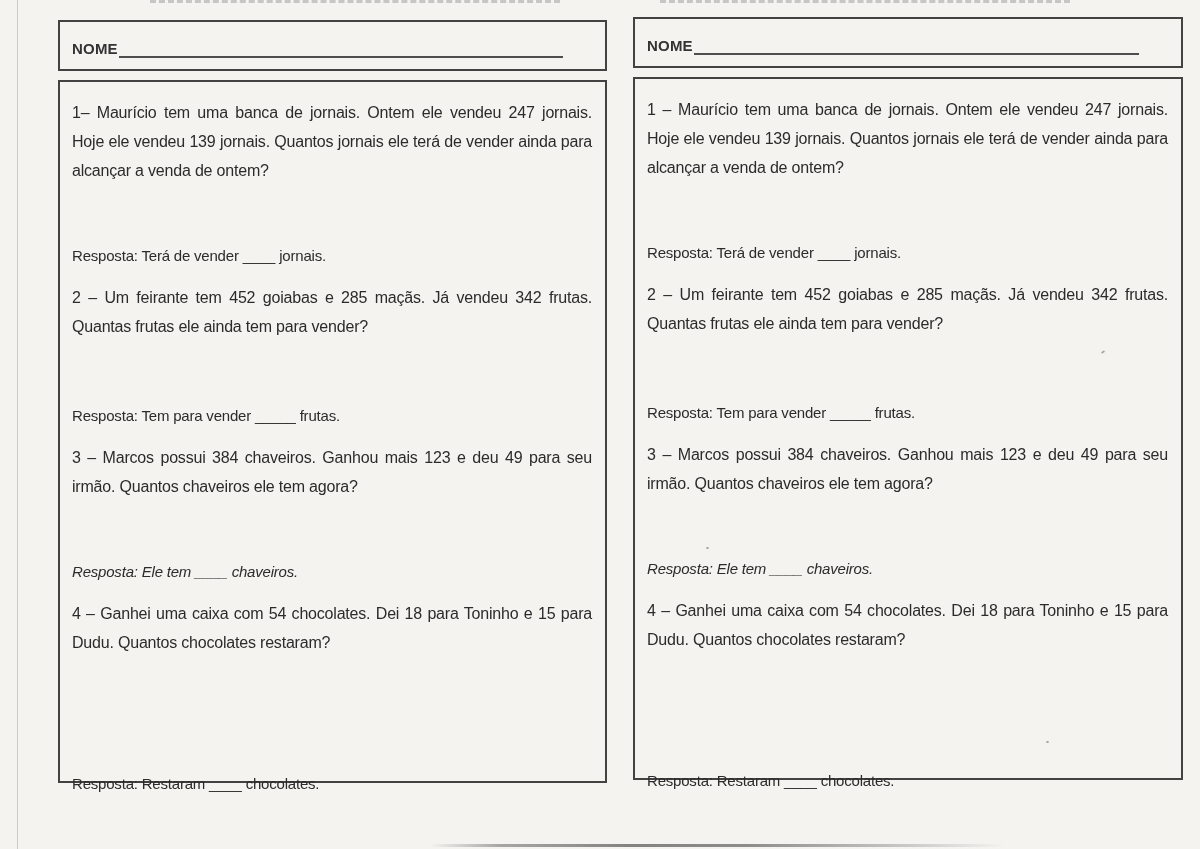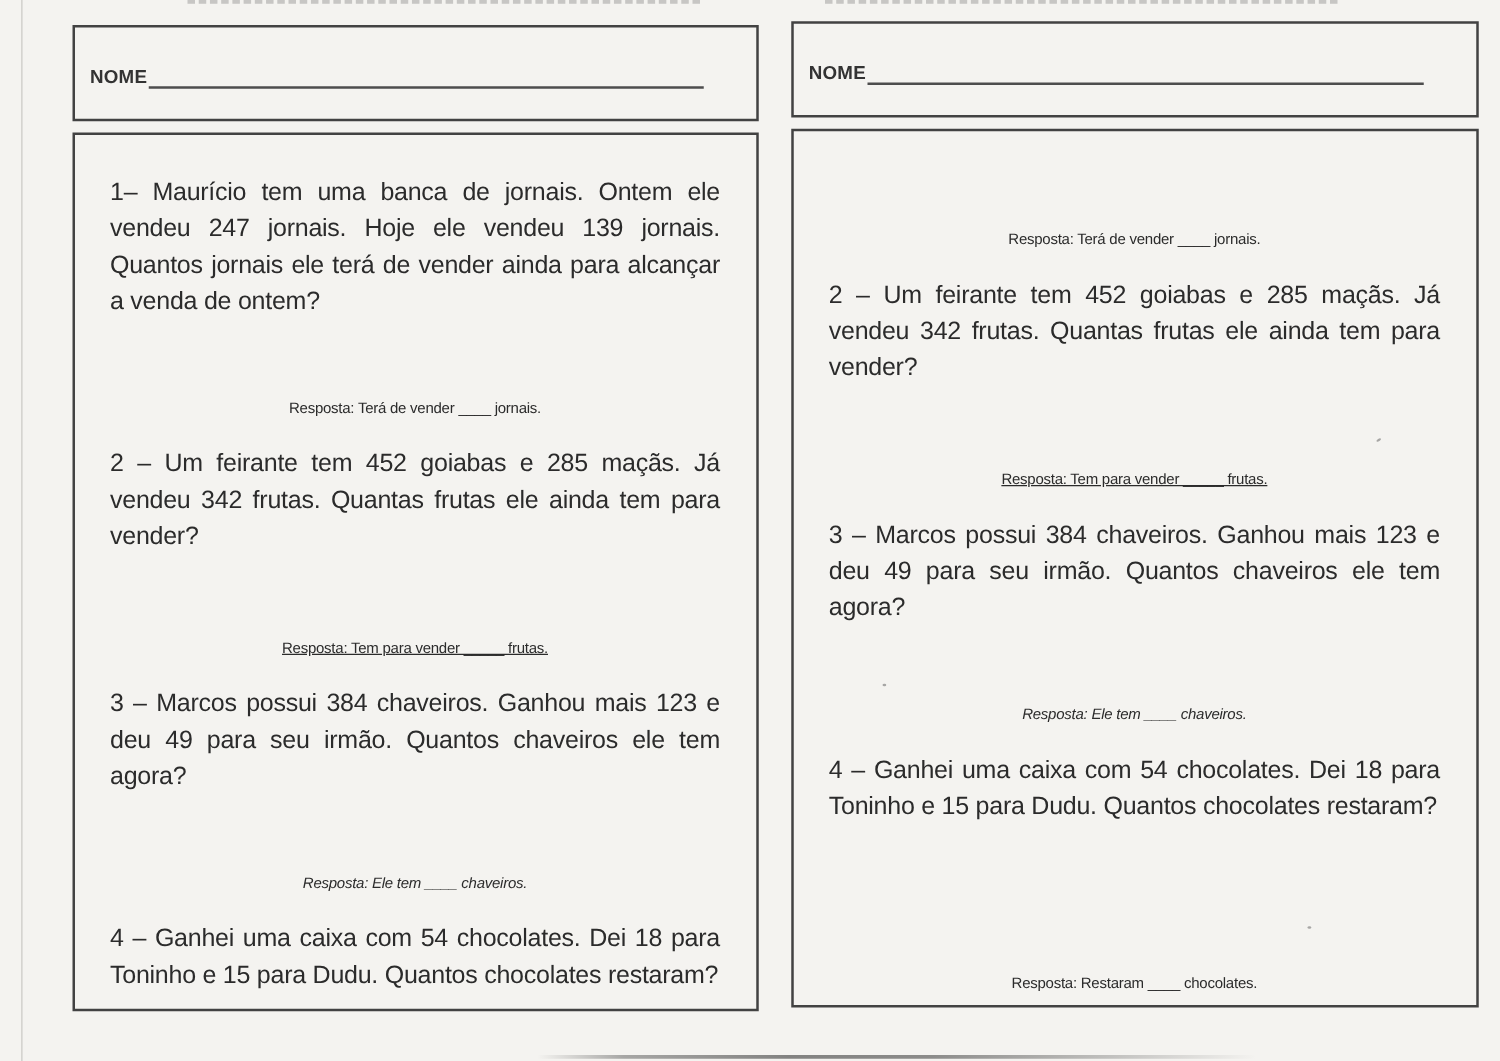--- a/index.html
+++ b/index.html
@@ -40,21 +40,21 @@
   .speck.s2{left:706px;top:547px;width:3px;height:2px;}
   .speck.s3{left:1046px;top:741px;width:3px;height:2px;}
 
   
   .col{position:absolute;width:549px;}
   .col.left{left:58px;top:20px;}
   .col.right{left:633px;top:17px;width:550px;}
 
   .name-box{
     box-sizing:border-box;
-    height:77px;
+    height:51px;
     border:2px solid #424242;
     background:transparent;
     display:flex;align-items:center;
     padding:6px 0 0 12px;
   }
   .name-label{
     font-size:15px;font-weight:bold;letter-spacing:.2px;color:#333;
   }
   .name-line{
     flex:1;height:0;
@@ -65,33 +65,32 @@
 
   .pbox{
     box-sizing:border-box;
     margin-top:9px;
     height:703px;
     border:2px solid #424242;
     padding:16px 13px 0 12px;
     background:transparent;
   }
   .q{
-    margin:16px;
-    font-size:20px;line-height:29px;
+    margin:0;
+    font-size:16px;line-height:29px;
     letter-spacing:-0.2px;
     text-align:justify;
   }
   .ans{
     margin:0 0 13px;
-    font-size:12px;line-height:29px;
+    font-size:15px;line-height:29px;
     letter-spacing:-0.2px;
-    text-align:center;
   }
   .ans.m1{margin-top:56px;}
-  .ans.m2{margin-top:60px;text-decoration:underline;}
+  .ans.m2{margin-top:60px;}
   .ans.m3{margin-top:56px;font-style:italic;}
   .ans.m4{margin-top:112px;margin-bottom:0;}
 </style>
 </head>
 <body>
 
 <div class="page">
 
   <div class="edge-line"></div>
   <div class="top-cutoff left"></div>
@@ -117,20 +116,21 @@
       <p class="ans m4">Resposta: Restaram ____ chocolates.</p>
     </div>
   </div>
 
   <div class="col right">
     <div class="name-box">
       <span class="name-label">NOME</span>
       <span class="name-line"></span>
     </div>
     <div class="pbox">
+      <p class="q">1 – Maurício tem uma banca de jornais. Ontem ele vendeu 247 jornais. Hoje ele vendeu 139 jornais. Quantos jornais ele terá de vender ainda para alcançar a venda de ontem?</p>
       <p class="ans m1">Resposta: Terá de vender ____ jornais.</p>
       <p class="q">2 – Um feirante tem 452 goiabas e 285 maçãs. Já vendeu 342 frutas. Quantas frutas ele ainda tem para vender?</p>
       <p class="ans m2">Resposta: Tem para vender _____ frutas.</p>
       <p class="q">3 – Marcos possui 384 chaveiros. Ganhou mais 123 e deu 49 para seu irmão. Quantos chaveiros ele tem agora?</p>
       <p class="ans m3">Resposta: Ele tem ____ chaveiros.</p>
       <p class="q">4 – Ganhei uma caixa com 54 chocolates. Dei 18 para Toninho e 15 para Dudu. Quantos chocolates restaram?</p>
       <p class="ans m4">Resposta: Restaram ____ chocolates.</p>
     </div>
   </div>
 

